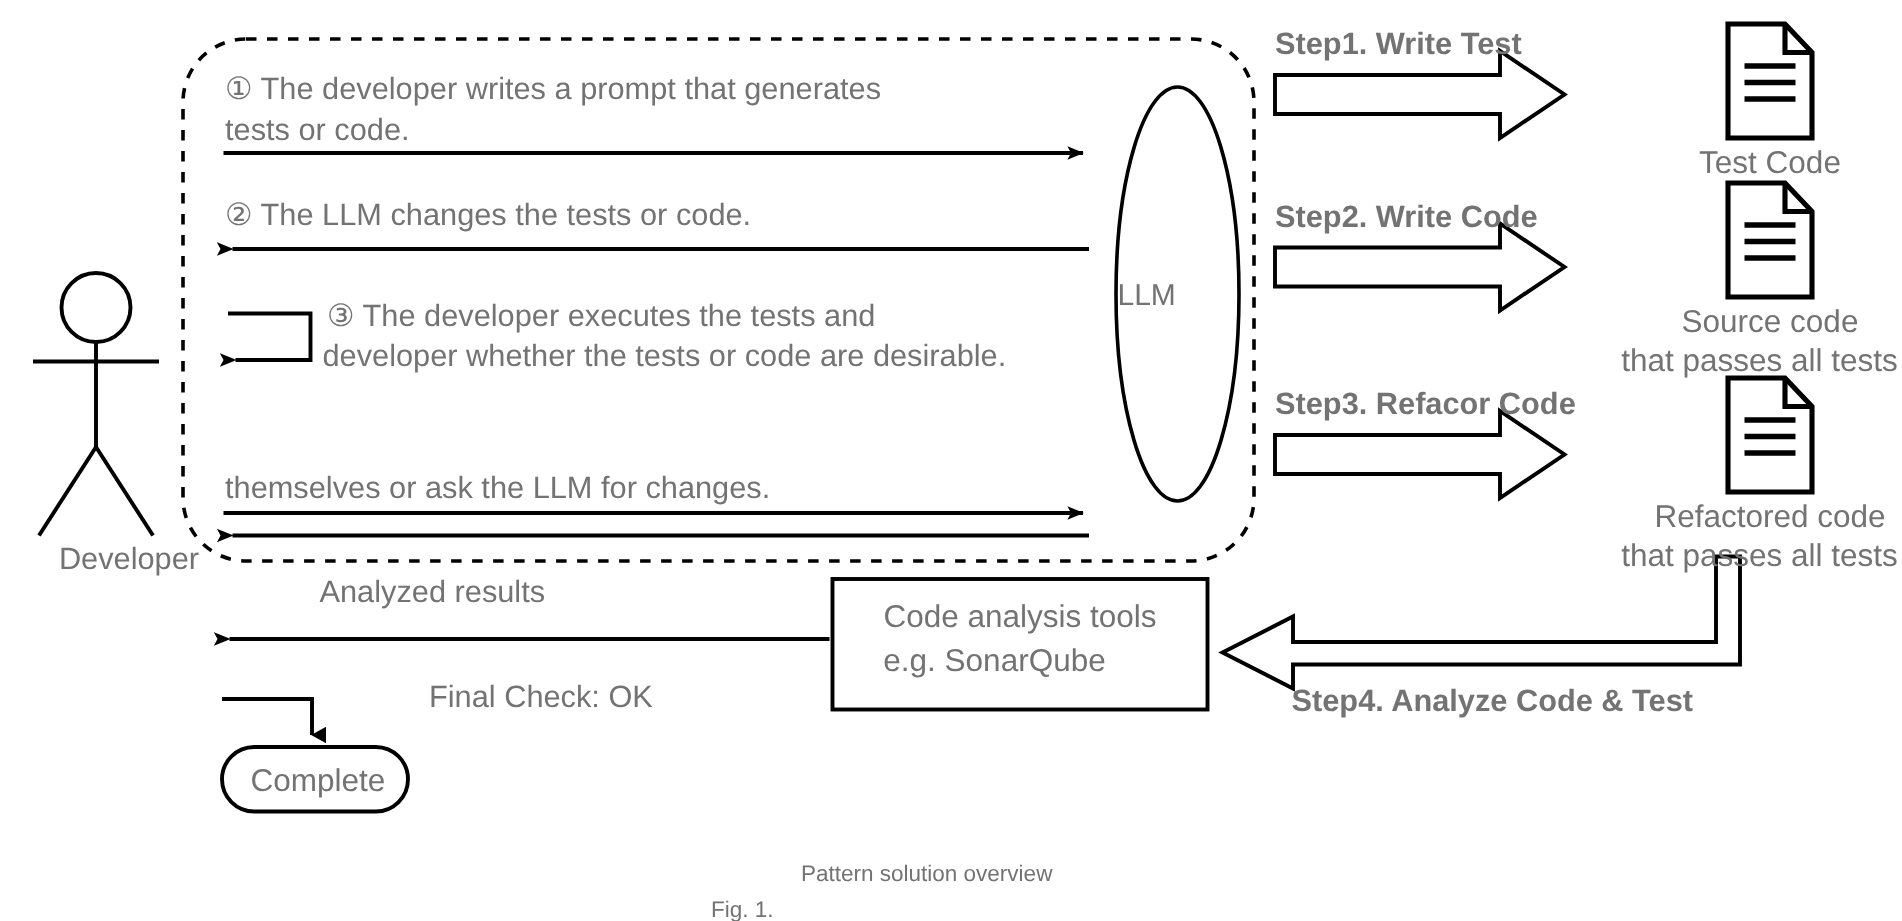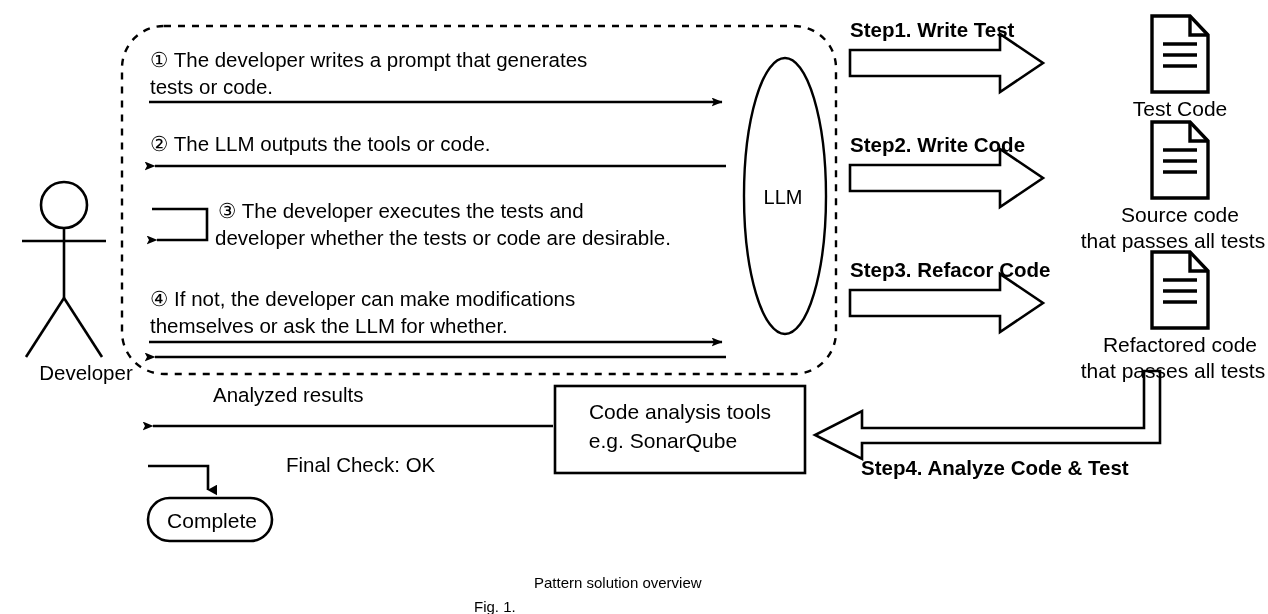--- a/index.html
+++ b/index.html
@@ -18,21 +18,21 @@
   #canvas{
     position:absolute;
     left:0; top:0;
     width:1268px;
     height:614px;
   }
   .lbl{
     position:absolute;
     white-space:pre;
     line-height:1.22;
-    color:#000000;
+    color:#737373;
   }
   .body-txt{ font-size:20.5px; }
   .step-txt{ font-size:20.5px; font-weight:bold; }
   .node-txt{ font-size:21px; text-align:center; }
   .cap-txt{ font-size:15px; }
   .ellipse-txt{ font-size:20px; }
 </style>
 </head>
 <body>
 
@@ -113,32 +113,31 @@
 
     <line x1="553" y1="426" x2="153" y2="426" stroke="#000" stroke-width="2.6" marker-end="url(#ahL)"></line>
 
     <path d="M148,466 L208,466 L208,490" fill="none" stroke="#000" stroke-width="2.6" marker-end="url(#ahD)"></path>
 
     <rect x="148" y="498" width="124" height="43" rx="21.5" ry="21.5" fill="#fff" stroke="#000" stroke-width="2.6"></rect>
   </svg>
 
   <div class="lbl body-txt" style="left:26px; top:360px; width:120px; text-align:center;">Developer</div>
 
-  <div class="lbl ellipse-txt" style="left:745px; top:185px; width:76px; text-align:center;">LLM</div>
+  <div class="lbl ellipse-txt" style="left:745px; top:185px; width:76px; text-align:left;">LLM</div>
 
   <div class="lbl body-txt" style="left:150px; top:47px;">① The developer writes a prompt that generates</div>
   <div class="lbl body-txt" style="left:150px; top:74px;">tests or code.</div>
 
-  <div class="lbl body-txt" style="left:150px; top:131px;">② The LLM outputs the tools or code.</div>
+  <div class="lbl body-txt" style="left:150px; top:131px;">② The LLM changes the tests or code.</div>
 
   <div class="lbl body-txt" style="left:202px; top:198px;margin-left:16px;">③ The developer executes the tests and</div>
   <div class="lbl body-txt" style="left:215px; top:225px;">developer whether the tests or code are desirable.</div>
 
-  <div class="lbl body-txt" style="left:150px; top:286px;">④ If not, the developer can make modifications</div>
-  <div class="lbl body-txt" style="left:150px; top:313px;">themselves or ask the LLM for whether.</div>
+  <div class="lbl body-txt" style="left:150px; top:313px;">themselves or ask the LLM for changes.</div>
 
   <div class="lbl step-txt" style="left:850px; top:17px;">Step1. Write Test</div>
   <div class="lbl step-txt" style="left:850px; top:132px;">Step2. Write Code</div>
   <div class="lbl step-txt" style="left:850px; top:257px;">Step3. Refacor Code</div>
   <div class="lbl step-txt" style="left:861px; top:455px;">Step4. Analyze Code &amp; Test</div>
 
   <div class="lbl node-txt" style="left:1090px; top:96px; width:180px;">Test Code</div>
 
   <div class="lbl node-txt" style="left:1090px; top:202px; width:180px;">Source code</div>
   <div class="lbl node-txt" style="left:1078px; top:228px; width:190px;">that passes all tests</div>

